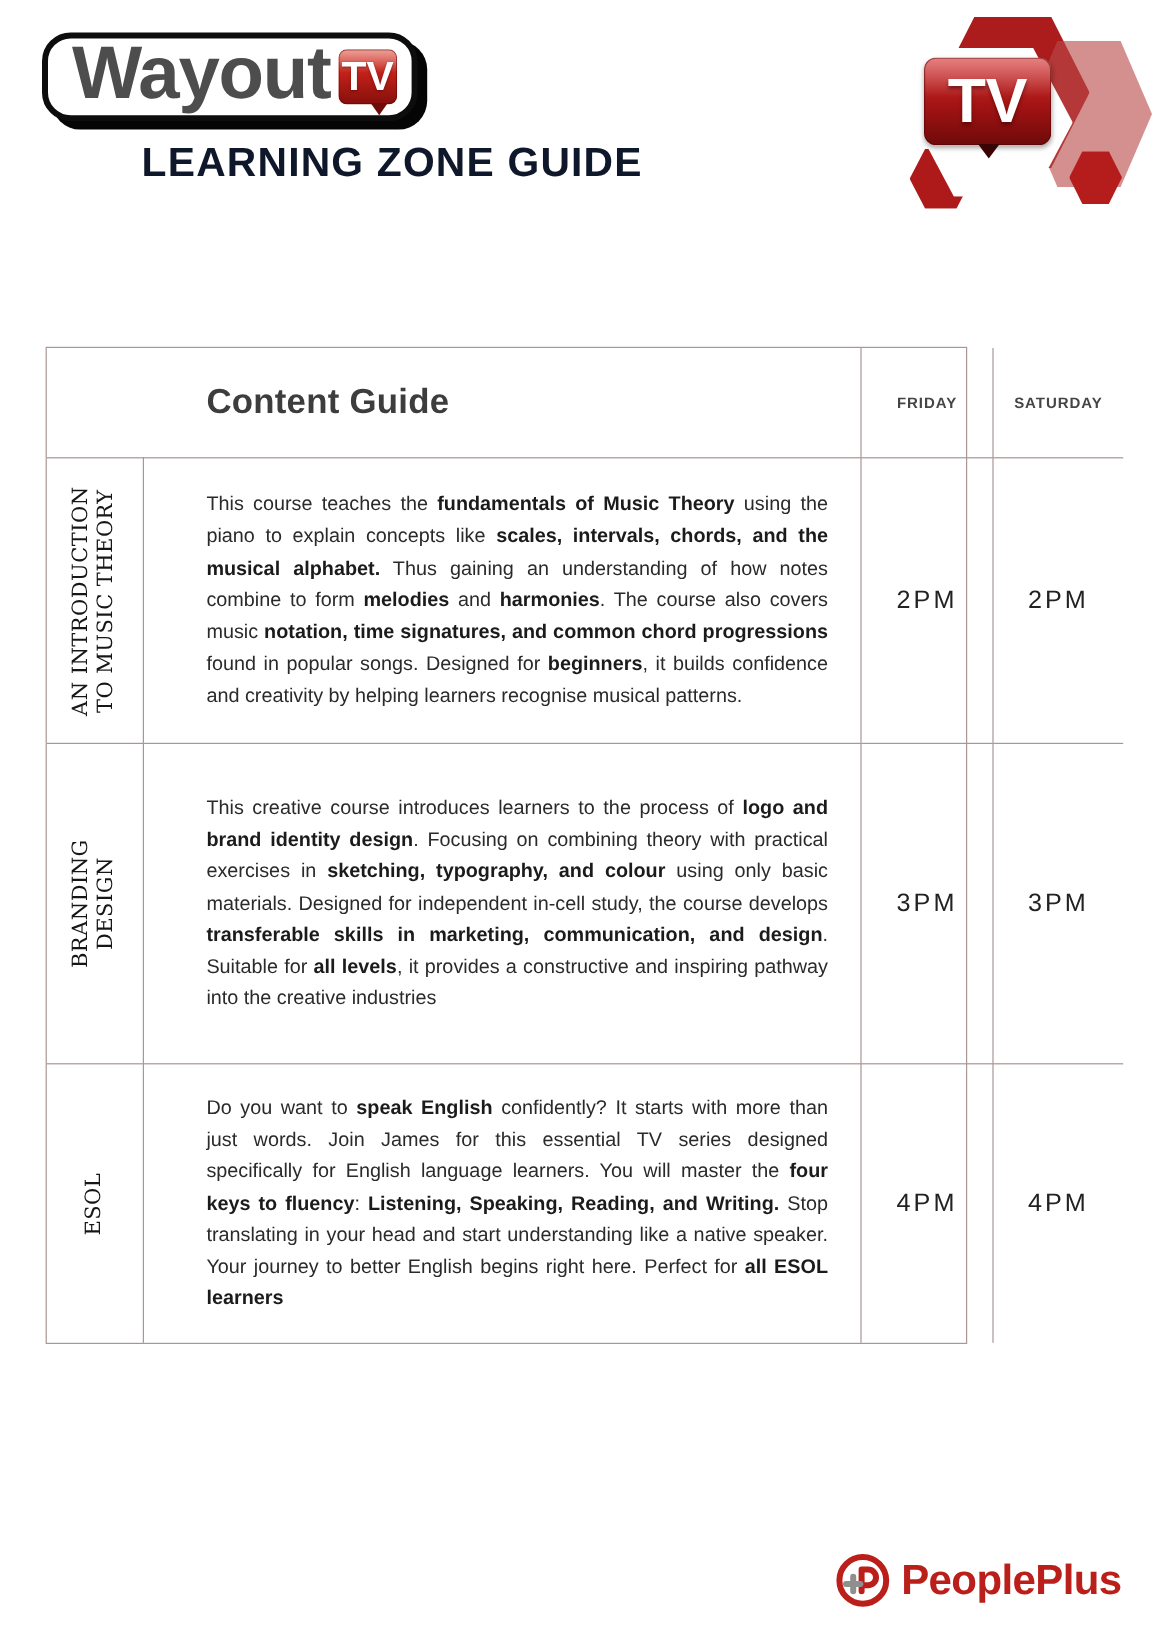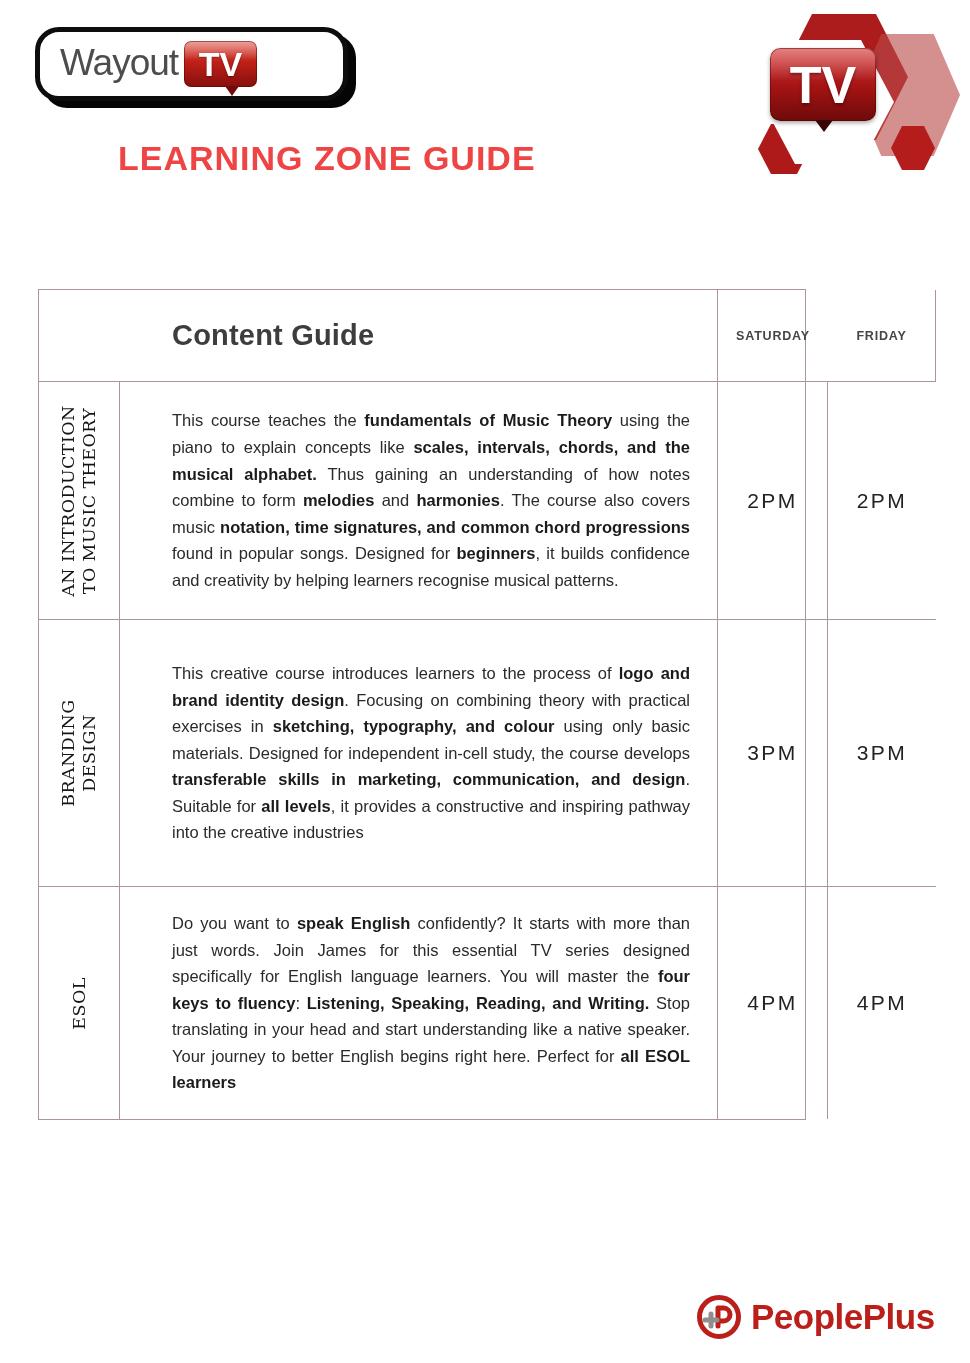--- a/index.html
+++ b/index.html
@@ -11,41 +11,41 @@
   }
 
   
   .wayout-logo {
     position:absolute; left:35px; top:27px; width:313px; height:74px;
     background:#ffffff; border:5px solid #0d0d0d; border-radius:24px;
     box-shadow:8px 7px 0 #050505;
     display:flex; align-items:center; padding:0 12px 0 20px;
   }
   .wayout-word {
-    font-size:37px; font-weight:400; color:#4d4d4d; letter-spacing:-1px;
+    font-size:62px; font-weight:700; color:#4d4d4d; letter-spacing:-1px;
     line-height:1; padding-bottom:4px;
   }
   .tv-chip {
     position:relative; width:73px; height:46px; margin-left:6px; border-radius:7px;
     background:linear-gradient(180deg, rgba(255,255,255,.45), rgba(255,255,255,0) 42%),
                linear-gradient(180deg, #e05548 0%, #c02018 45%, #850f0c 100%);
     display:flex; align-items:center; justify-content:center;
     box-shadow:inset 0 0 0 1px rgba(90,0,0,.5);
   }
   .tv-chip::after {
     content:""; position:absolute; bottom:-9px; left:56%;
     border-left:7px solid transparent; border-right:7px solid transparent;
     border-top:10px solid #6f0c0a;
   }
   .tv-chip span { font-size:34px; font-weight:700; color:#ffffff; letter-spacing:0; text-shadow:0 1px 2px rgba(60,0,0,.5); }
 
   
   .page-title {
-    position:absolute; left:118px; top:139px;
-    font-size:34px; font-weight:700; color:#ef4444; letter-spacing:1px;
+    position:absolute; left:118px; top:117px;
+    font-size:34px; font-weight:700; color:#0f172a; letter-spacing:1px;
   }
 
   
   .hex-logo { position:absolute; left:742px; top:12px; width:218px; height:168px; }
   .hex { position:absolute; clip-path:polygon(25% 0%, 75% 0%, 100% 50%, 75% 100%, 25% 100%, 0% 50%); }
   .hex-dark   { left:38px;  top:2px;   width:128px; height:126px; background:#ad1c1c; z-index:1; }
   .hex-pink   { left:113px; top:22px;  width:105px; height:122px; background:#b94a4a; opacity:.62; z-index:2; }
   .hex-small-left  { left:16px;  top:112px; width:52px; height:50px; background:#ae1a1a; z-index:1; }
   .hex-small-right { left:149px; top:114px; width:44px; height:44px; background:#b51d1d; z-index:2; }
   .hex-white  { left:20px; top:28px; width:132px; height:124px; background:#ffffff; z-index:3; }
@@ -136,22 +136,22 @@
   <div class="hex hex-white"></div>
   <div class="hex-tv-badge">
     <span>TV</span>
   </div>
 </div>
 
 <div class="content-table">
   <div class="cell hdr-main">
     <span class="hdr-title">Content Guide</span>
   </div>
+  <div class="cell hdr-day hdr-friday">FRIDAY</div>
   <div class="cell hdr-day">SATURDAY</div>
-  <div class="cell hdr-day hdr-friday">FRIDAY</div>
 
   <div class="cell label-cell">
     <div class="label-inner">AN INTRODUCTION<br>TO MUSIC THEORY</div>
   </div>
   <div class="cell desc-cell">
     <p class="desc-text"><span>This course teaches the </span><b>fundamentals of Music Theory</b><span> using the piano to explain concepts like </span><b>scales, intervals, chords, and the musical alphabet.</b><span> Thus gaining an understanding of how notes combine to form </span><b>melodies</b><span> and </span><b>harmonies</b><span>. The course also covers music </span><b>notation, time signatures, and common chord progressions</b><span> found in popular songs. Designed for </span><b>beginners</b><span>, it builds confidence and creativity by helping learners recognise musical patterns.</span></p>
   </div>
   <div class="cell time-cell time-fri">2PM</div>
   <div class="cell time-cell time-sat">2PM</div>
 

